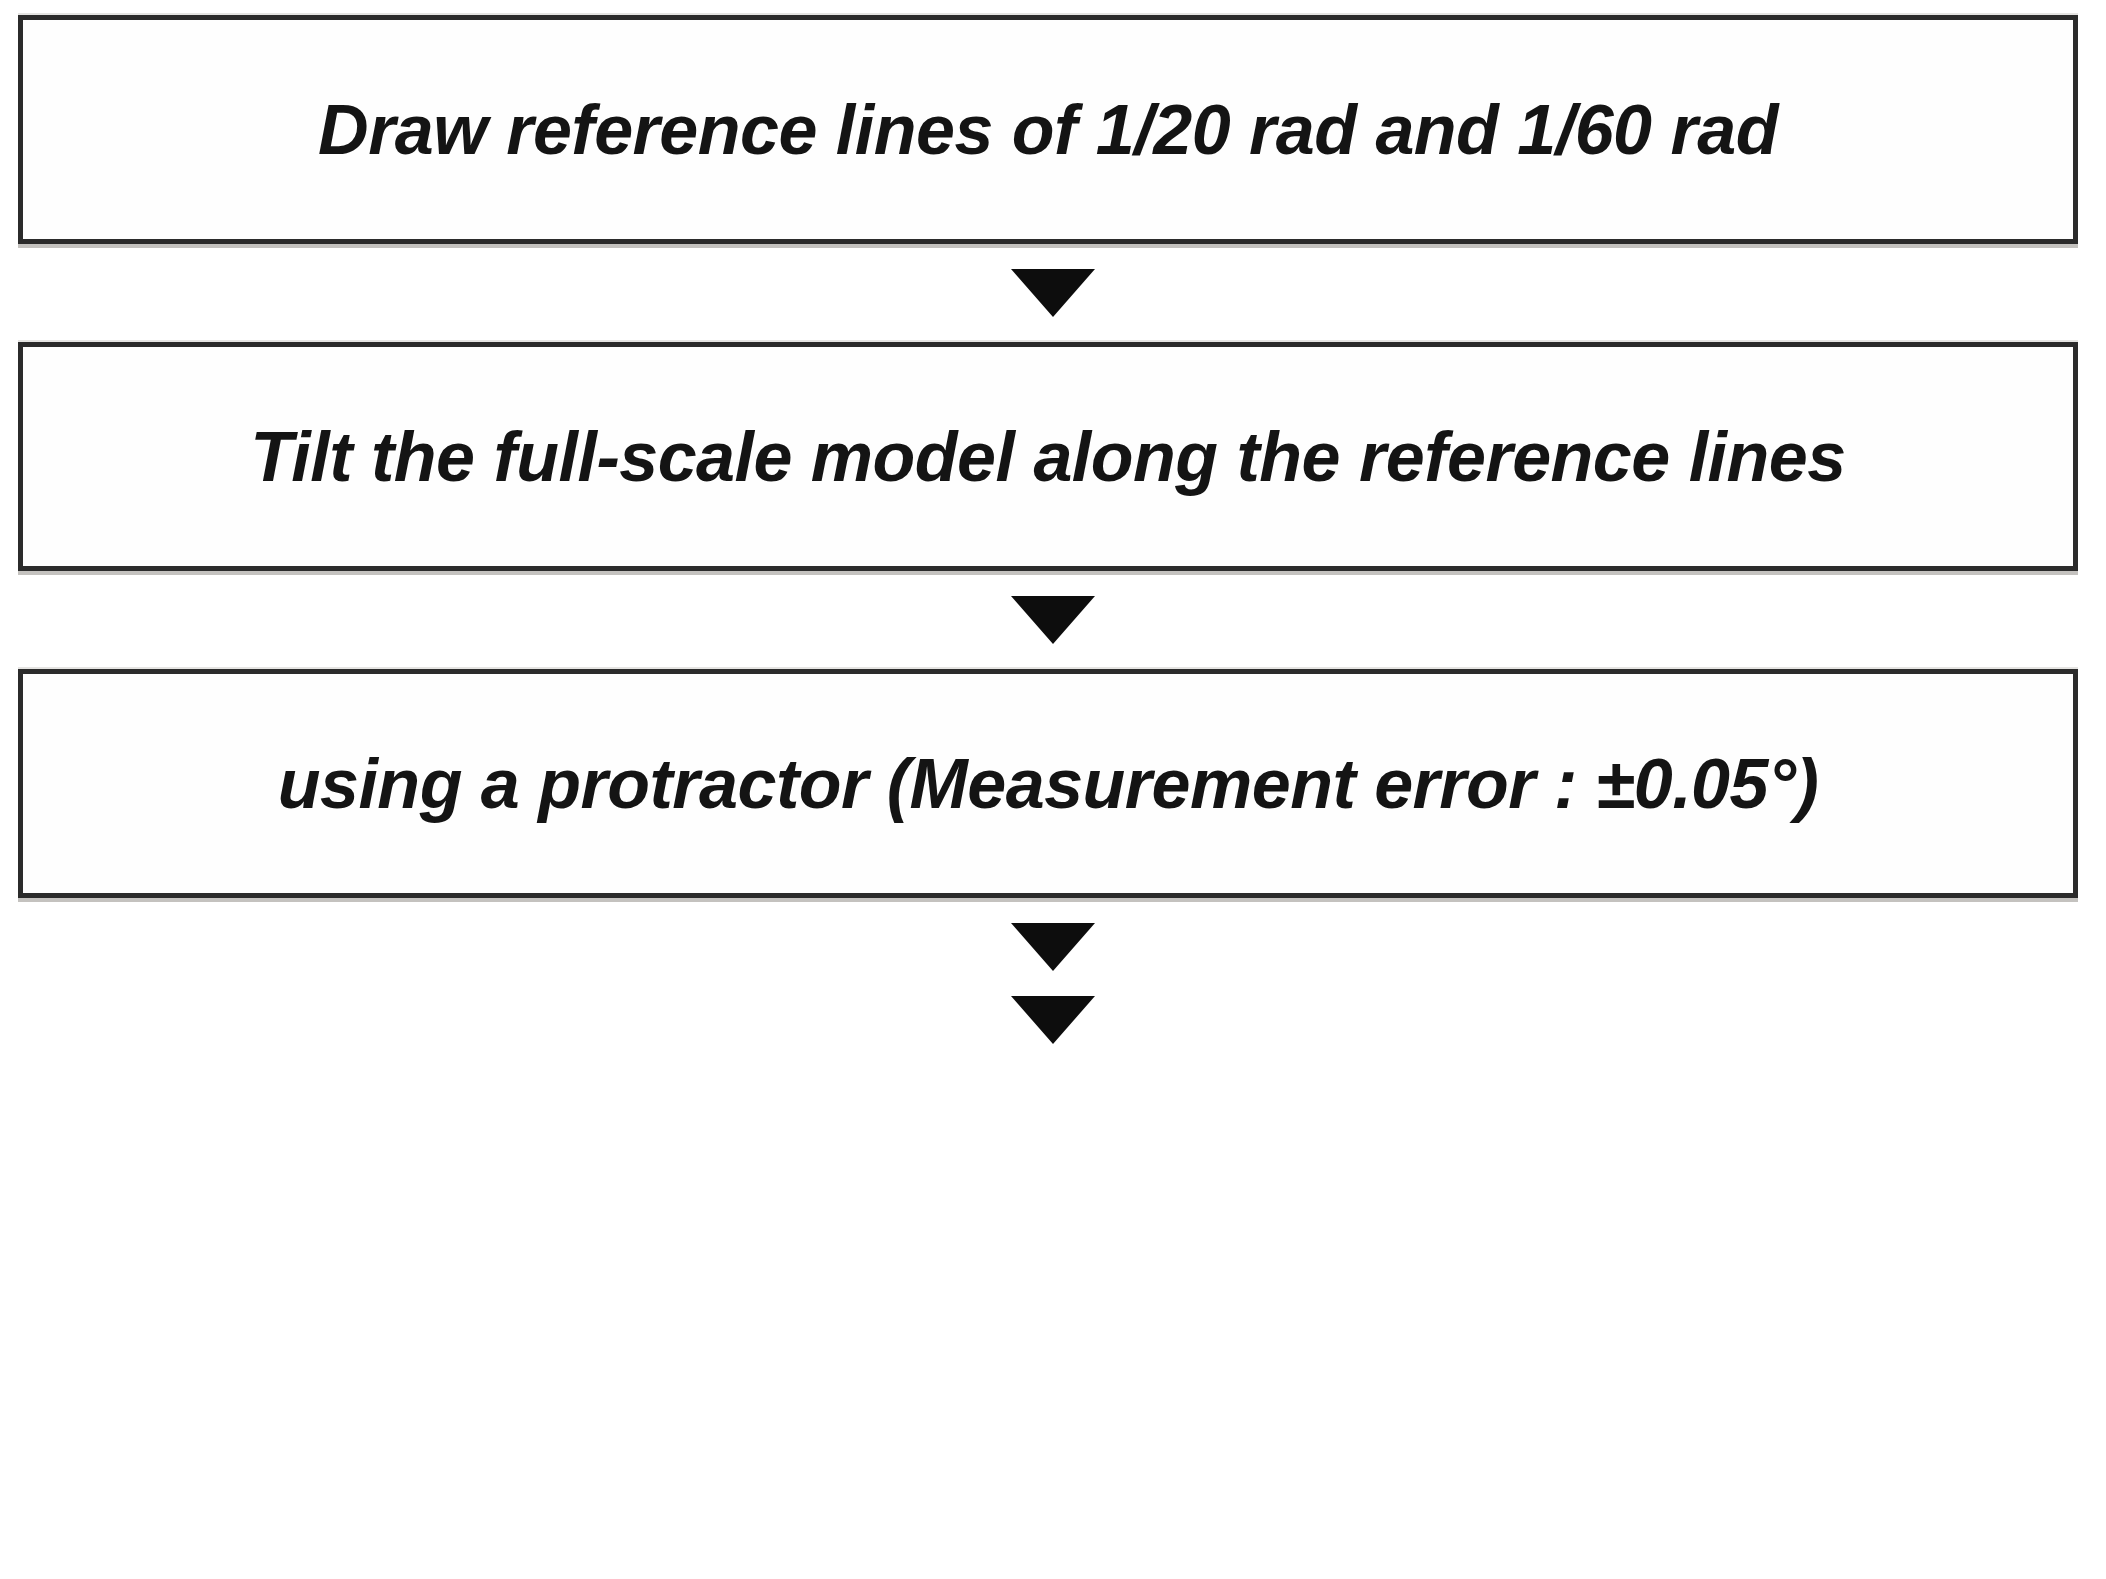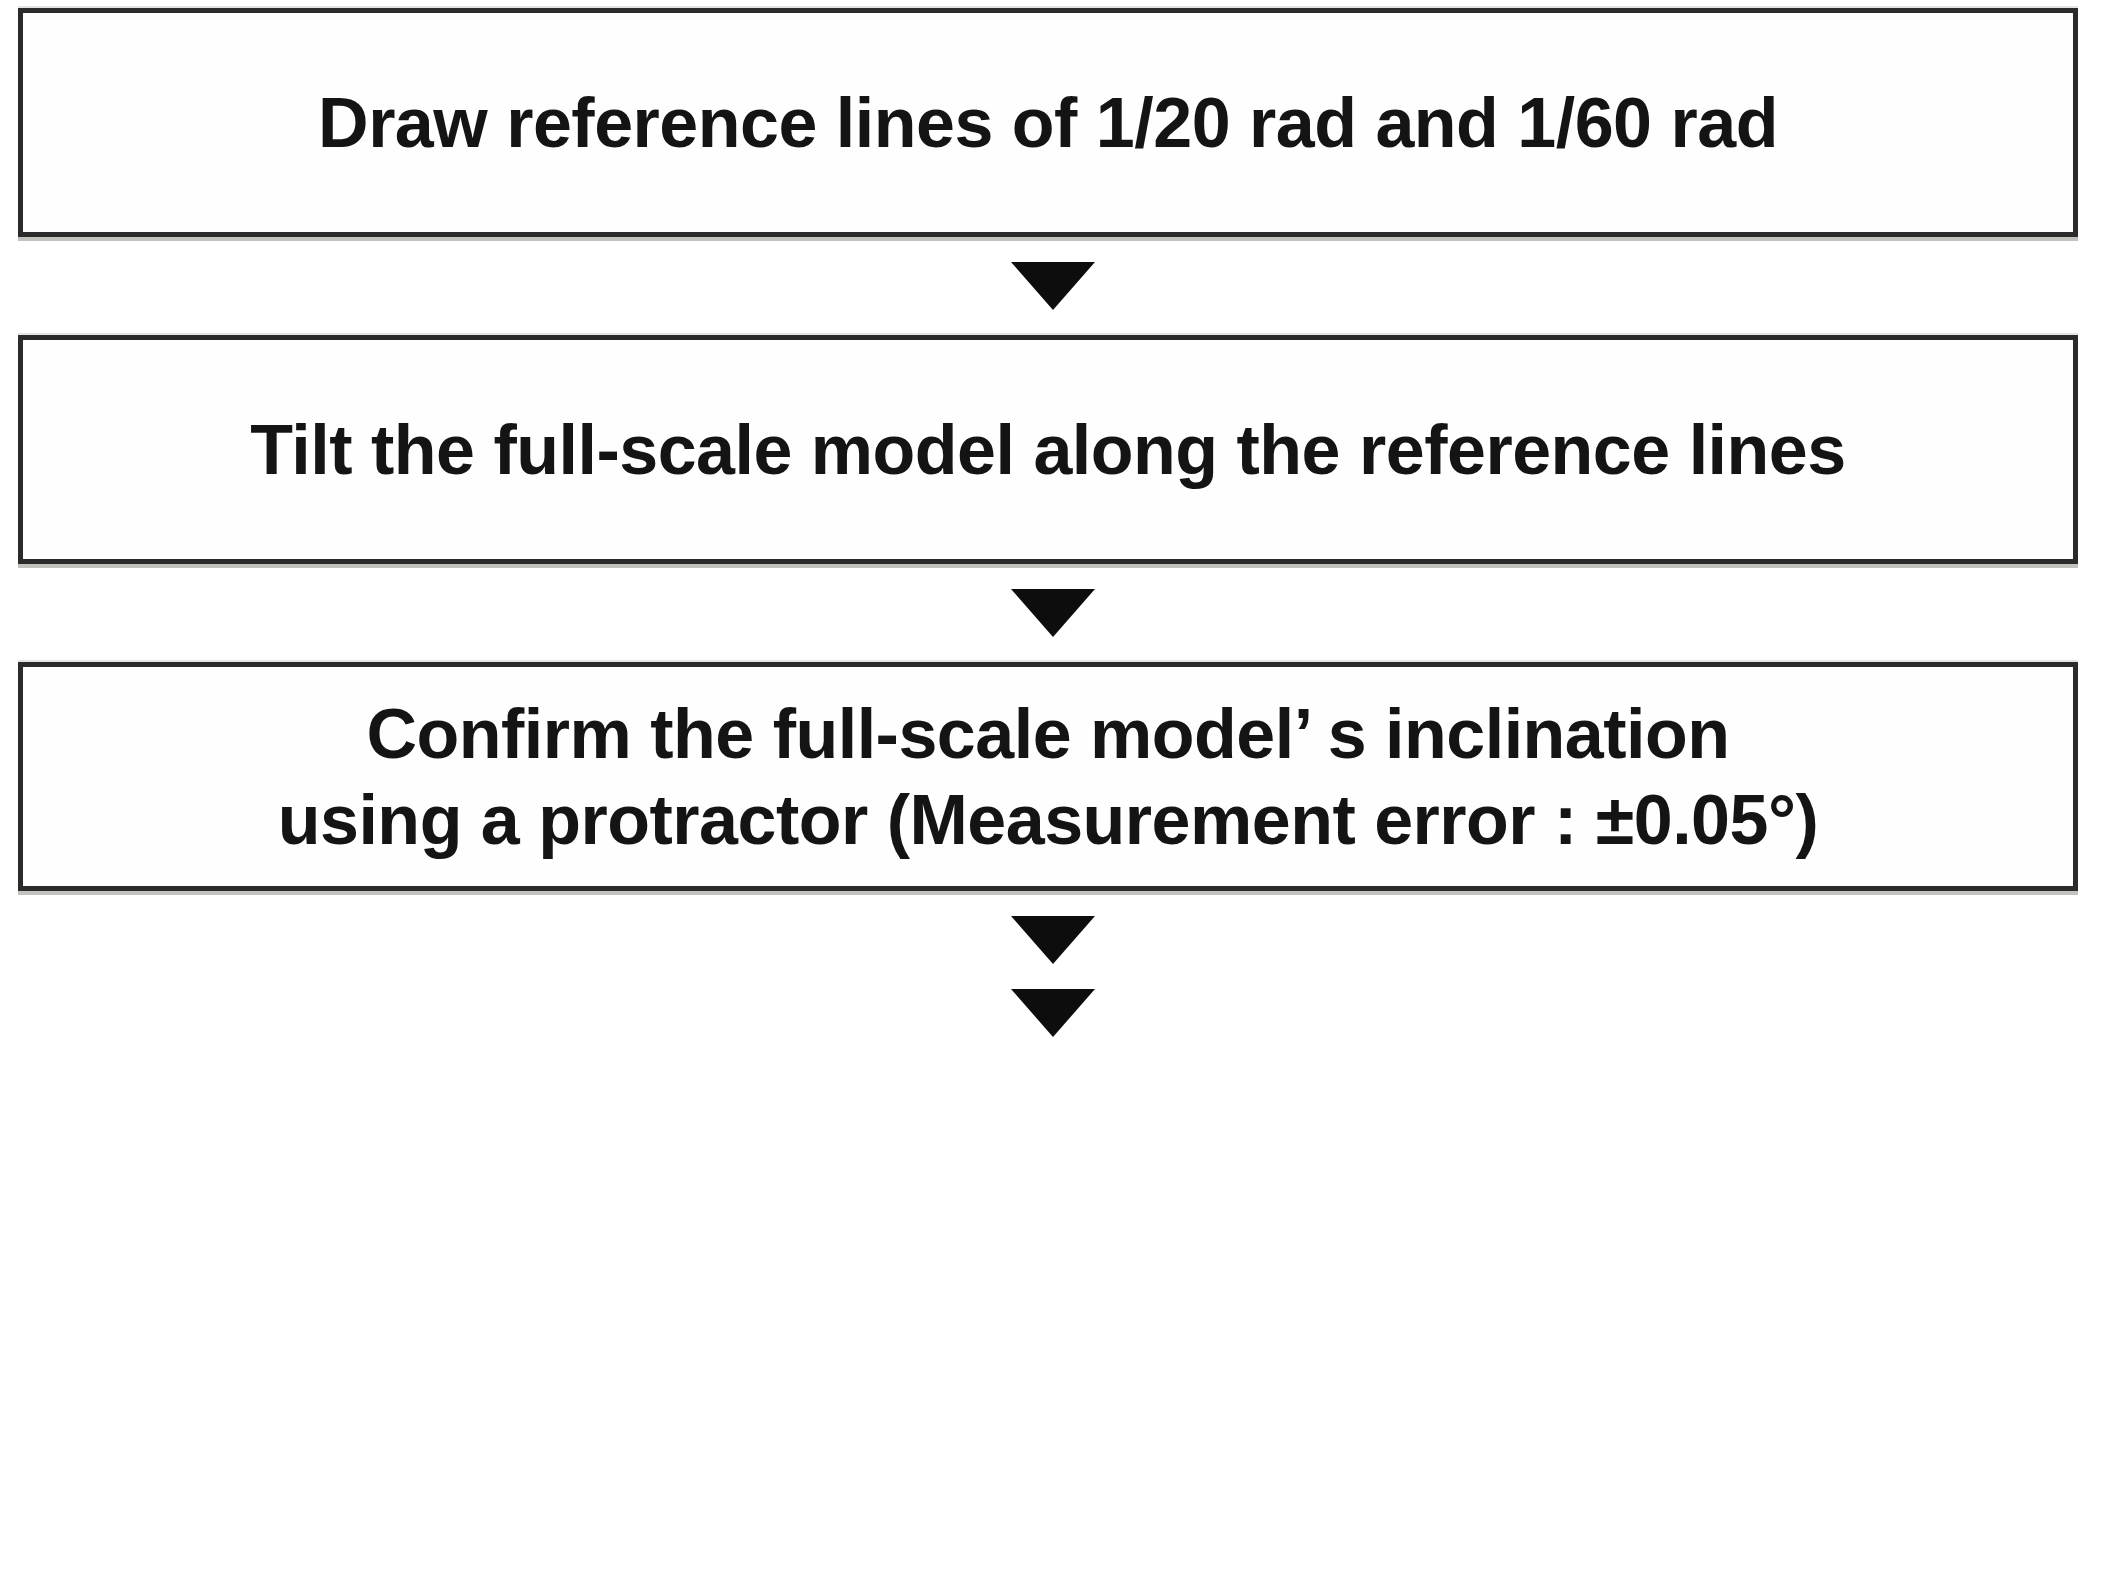--- a/index.html
+++ b/index.html
@@ -9,21 +9,22 @@
   }
   .page {
     position: relative;
     width: 2106px;
     height: 1579px;
     background: #ffffff;
     font-family: "Liberation Sans", "DejaVu Sans", sans-serif;
     overflow: hidden;
   }
   .flow {
-    padding-top: 8px;
+    padding-top: 15px;
+    font-style: italic;
   }
   .box {
     box-sizing: border-box;
     margin-left: 18px;
     margin-right: 28px;
     height: 229px;
     border: 5px solid #2b2b2b;
     background: #fefefe;
     box-shadow: 0 4px 0 rgba(125,120,112,0.45), 0 -2px 0 rgba(170,167,160,0.30);
     display: flex;
@@ -70,21 +71,20 @@
     <div class="box">
       <div class="box-text">
         <span class="line">Tilt the full-scale model along the reference lines</span>
       </div>
     </div>
 
     <div class="arrow"></div>
 
     <div class="box">
       <div class="box-text">
-        <span class="line">Confirm the full-scale model’ s inclination</span>
         <span class="line">using a protractor (Measurement error : ±0.05°)</span>
       </div>
     </div>
 
     <div class="arrow"></div>
 
 
     <div class="arrow"></div>
 
 

